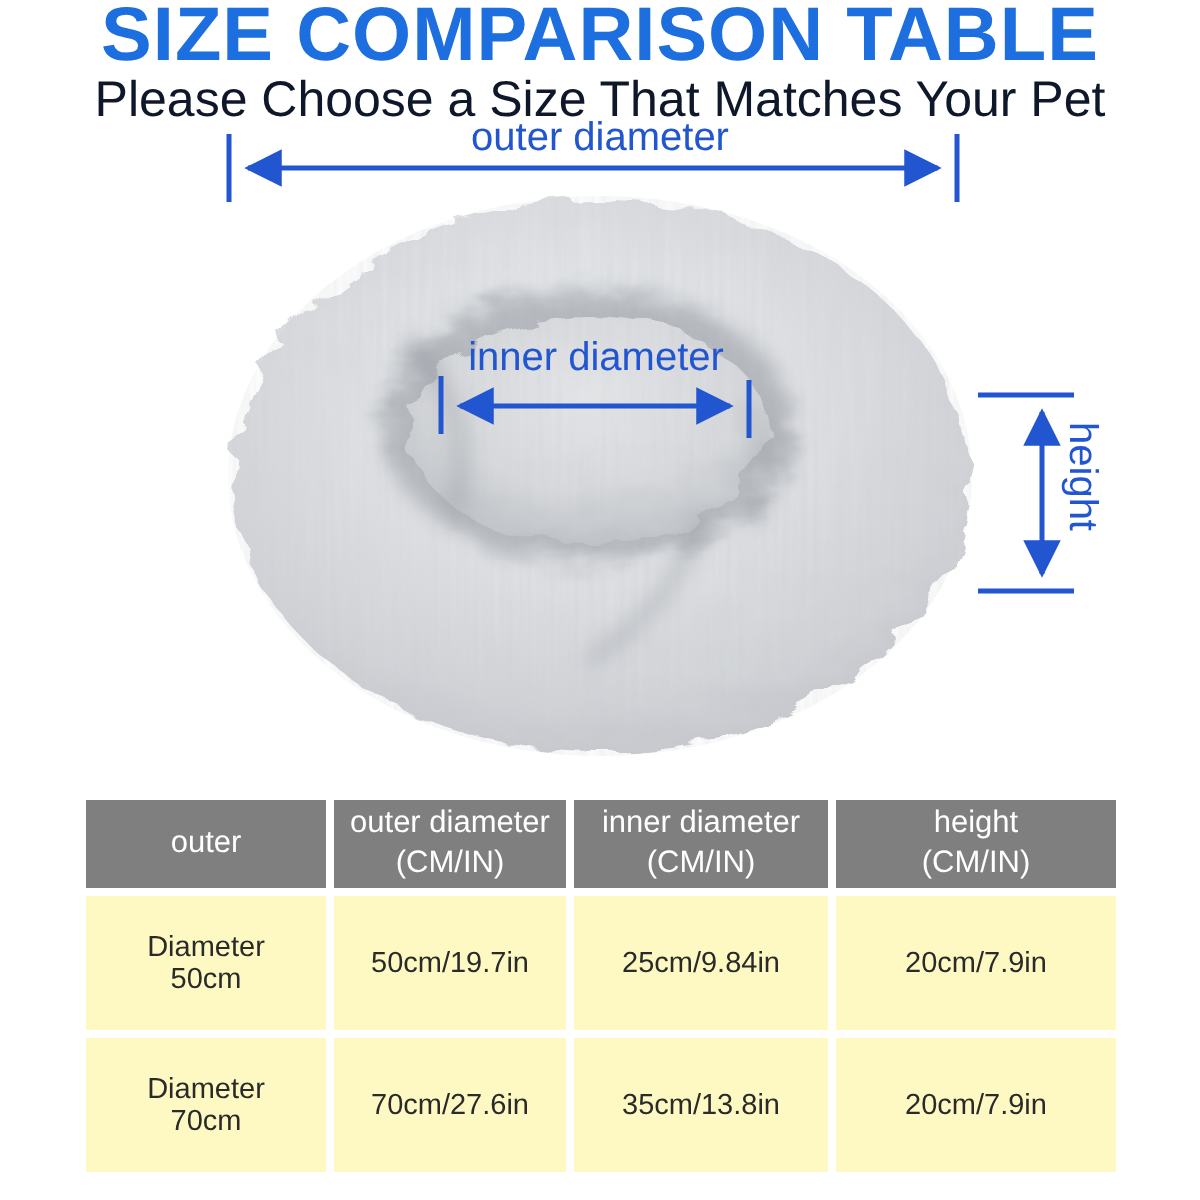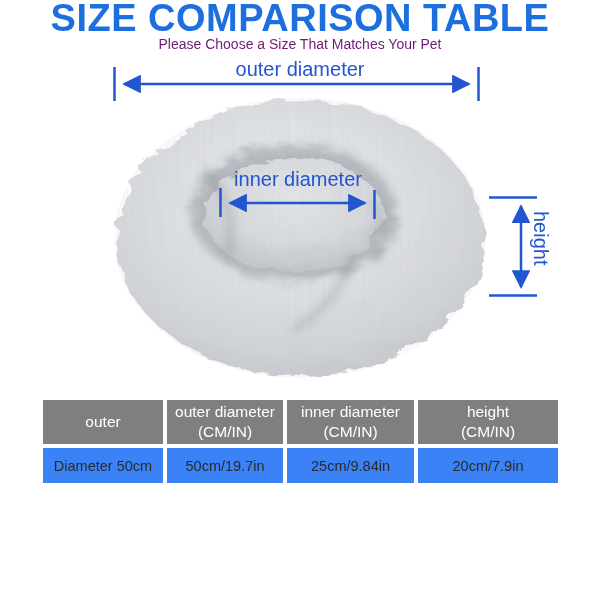--- a/index.html
+++ b/index.html
@@ -15,21 +15,21 @@
   .title {
     position: absolute; left: 0; top: -3px; width: 600px;
     margin: 0; text-align: center;
     font-size: 38px; font-weight: bold; letter-spacing: 0.5px;
     color: #1d6fe0;
     white-space: nowrap;
   }
   .subtitle {
     position: absolute; left: 0; top: 36px; width: 600px;
     text-align: center;
-    font-size: 14px; color: #701a75;
+    font-size: 25px; color: #0f172a;
     white-space: nowrap;
   }
 
   
   .figure { position: absolute; left: 0; top: 0; width: 600px; height: 400px; }
   .bed    { position: absolute; left: 88px; top: 85px; }
   .dims   { position: absolute; left: 0; top: 0; }
 
   .dim-label {
     position: absolute;
@@ -49,22 +49,22 @@
     table-layout: fixed;
   }
   .size-table th {
     background: #7f7f7f; color: #ffffff;
     font-weight: normal; font-size: 15.5px; line-height: 20px;
     height: 44px; padding: 0; text-align: center;
     vertical-align: middle;
   }
   .size-table th span { display: block; }
   .size-table td {
-    background: #3b82f6; color: #2a2a2a;
-    font-size: 14.5px; height: 33px; padding: 1px;
+    background: #fef9c3; color: #2a2a2a;
+    font-size: 14.5px; height: 33px; padding: 17px;
     text-align: center; vertical-align: middle;
   }
 </style>
 </head>
 <body>
 
 <h1 class="title">SIZE COMPARISON TABLE</h1>
 <div class="subtitle">Please Choose a Size That Matches Your Pet</div>
 
 <div class="figure">
@@ -169,14 +169,20 @@
       </th>
     </tr>
   </thead>
   <tbody>
     <tr>
       <td>Diameter 50cm</td>
       <td>50cm/19.7in</td>
       <td>25cm/9.84in</td>
       <td>20cm/7.9in</td>
     </tr>
+    <tr>
+      <td>Diameter 70cm</td>
+      <td>70cm/27.6in</td>
+      <td>35cm/13.8in</td>
+      <td>20cm/7.9in</td>
+    </tr>
   </tbody>
 </table>
 
 </body></html>

